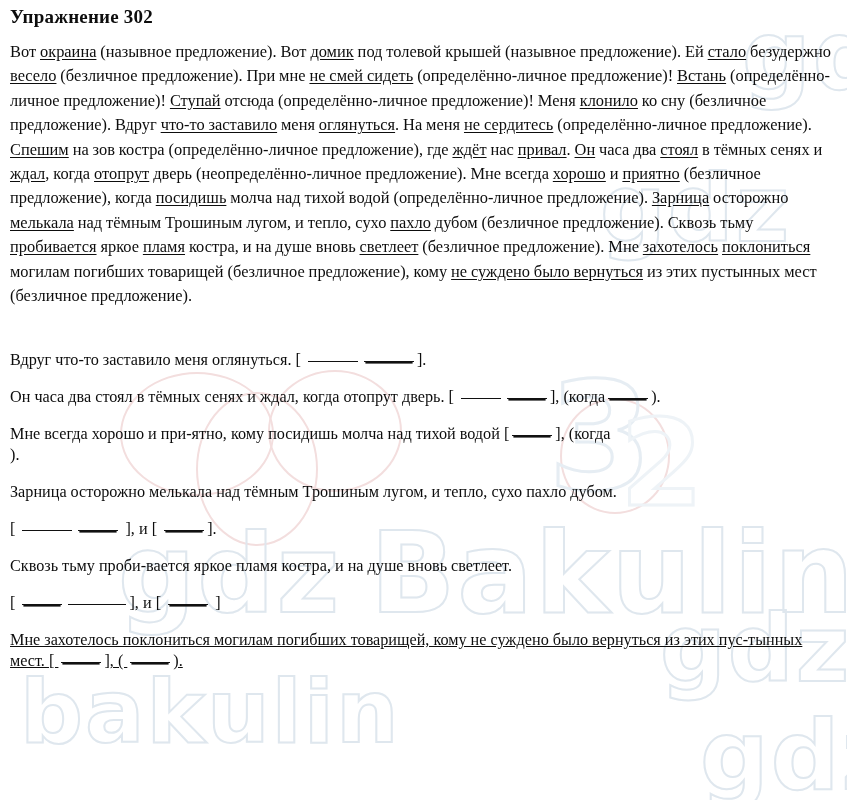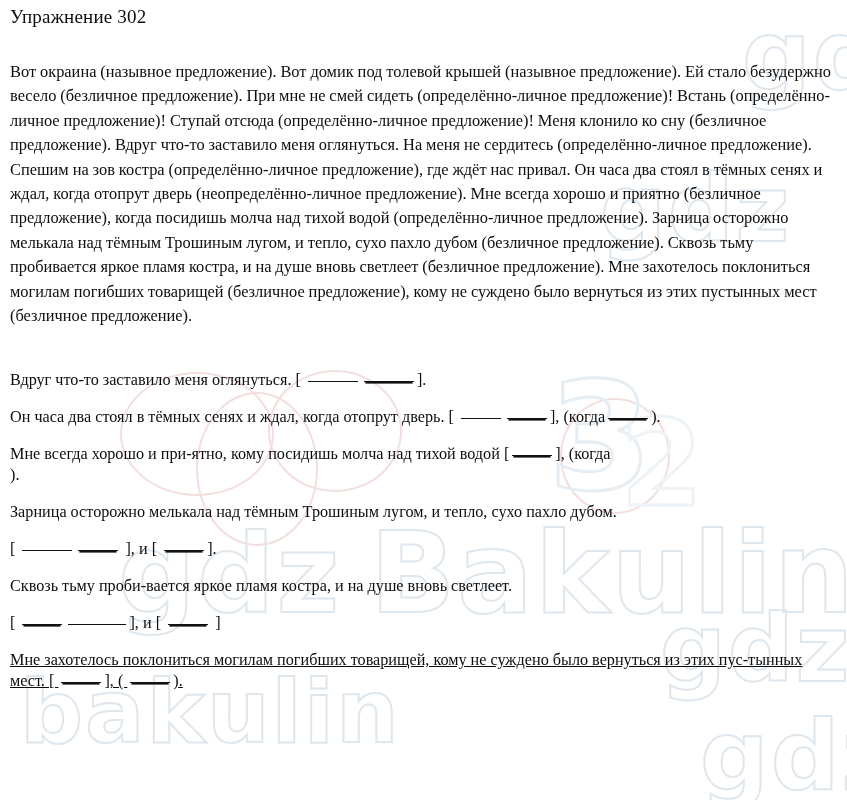--- a/index.html
+++ b/index.html
@@ -63,32 +63,32 @@
   .d2 { left: 620px; top: 394px; font-size: 120px; -webkit-text-stroke-color: #eef3f7; }
 
   
   #page {
     position: relative;
     z-index: 1;
     padding: 6px 8px 0 8px;
   }
   h1.title {
     font-size: 19px;
-    font-weight: 400;
-    margin: 0 0 32px 2px;
+    font-weight: 700;
+    margin: 0 0 12px 2px;
     letter-spacing: 0.2px;
   }
   .body-text {
     font-size: 16.4px;
     line-height: 24.4px;
     margin: 0 0 4px 2px;
     text-align: left;
     word-spacing: -0.2px;
   }
-  .u { text-underline-offset: 2px; }
+  .u { text-decoration: underline; text-underline-offset: 2px; }
 
   .schemes {
     margin-top: 42px;
   }
   .scheme-line {
     font-size: 16.2px;
     line-height: 21px;
     margin: 0 0 16px 2px;
   }
 

